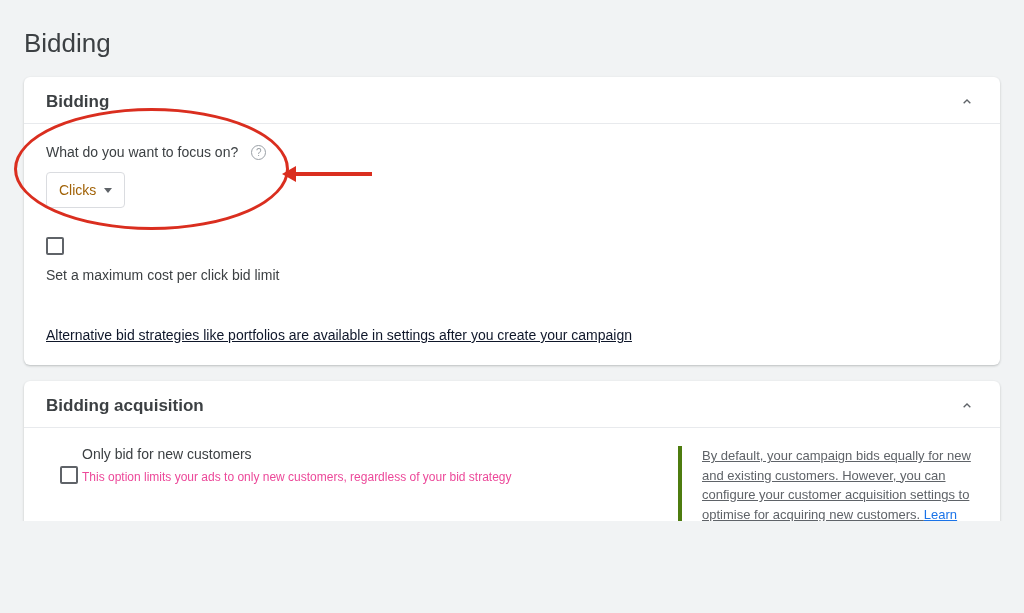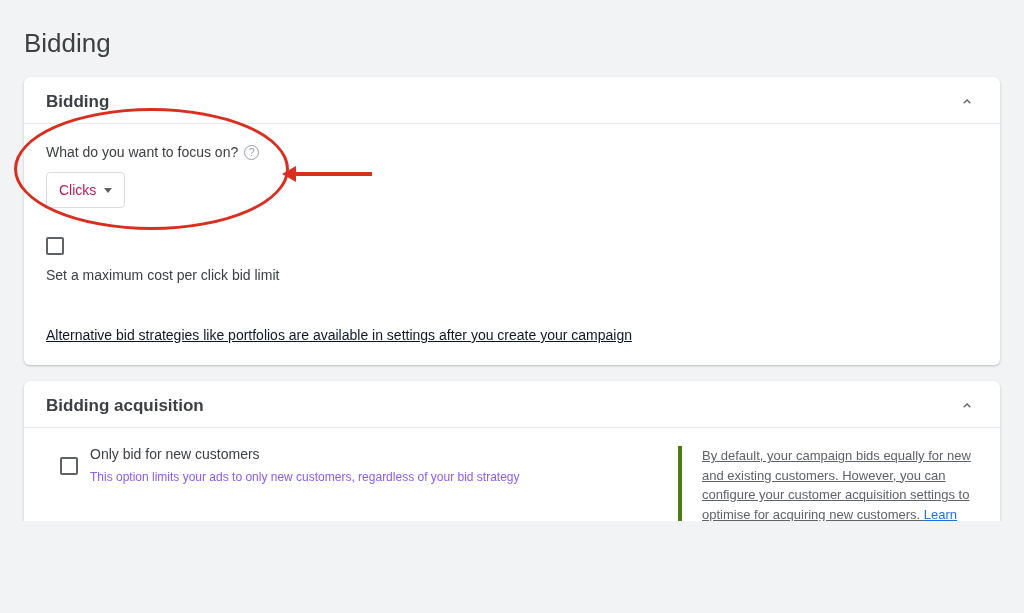--- a/index.html
+++ b/index.html
@@ -54,21 +54,21 @@
   }
   .card-body {
     padding: 20px 22px 22px 22px;
     position: relative;
   }
   .field-label {
     font-size: 14px;
     color: #3c4043;
     display: flex;
     align-items: center;
-    gap: 6px;
+    gap: 13px;
     margin-bottom: 12px;
   }
   .help-icon {
     width: 15px;
     height: 15px;
     border: 1px solid #9aa0a6;
     border-radius: 50%;
     display: inline-flex;
     align-items: center;
     justify-content: center;
@@ -77,21 +77,21 @@
     cursor: pointer;
   }
   .dropdown {
     display: inline-flex;
     align-items: center;
     gap: 8px;
     border: 1px solid #dadce0;
     border-radius: 4px;
     padding: 9px 12px;
     font-size: 14px;
-    color: #be185d;
+    color: #a16207;
     cursor: pointer;
     background: #fff;
     min-width: 76px;
   }
   .caret-down {
     width: 0; height: 0;
     border-left: 4px solid transparent;
     border-right: 4px solid transparent;
     border-top: 5px solid #5f6368;
   }
@@ -111,21 +111,21 @@
     flex-shrink: 0;
     cursor: pointer;
     margin-top: 1px;
   }
   .checkbox-label {
     font-size: 14px;
     color: #3c4043;
   }
   .checkbox-desc {
     font-size: 12px;
-    color: #8b5cf6;
+    color: #ec4899;
     margin-top: 8px;
   }
   .alt-note {
     font-size: 14px;
     color: #0f172a;
     margin-top: 44px;
     text-decoration: underline;
   }
   
   .ca-body {
@@ -141,22 +141,22 @@
     width: 300px;
     border-left: 4px solid #4d7c0f;
     padding-left: 20px;
     font-size: 13px;
     color: #5f6368;
     line-height: 1.5;
     text-decoration: underline;
   }
   .ca-checkbox-row {
     display: flex;
-    align-items: center;
-    gap: 12px;
+    align-items: flex-end;
+    gap: 4px;
     padding-left: 14px;
   }
   .learn-more {
     color: #1a73e8;
     text-decoration: underline;
     cursor: pointer;
   }
   
   .footer-row {
     display: flex;

